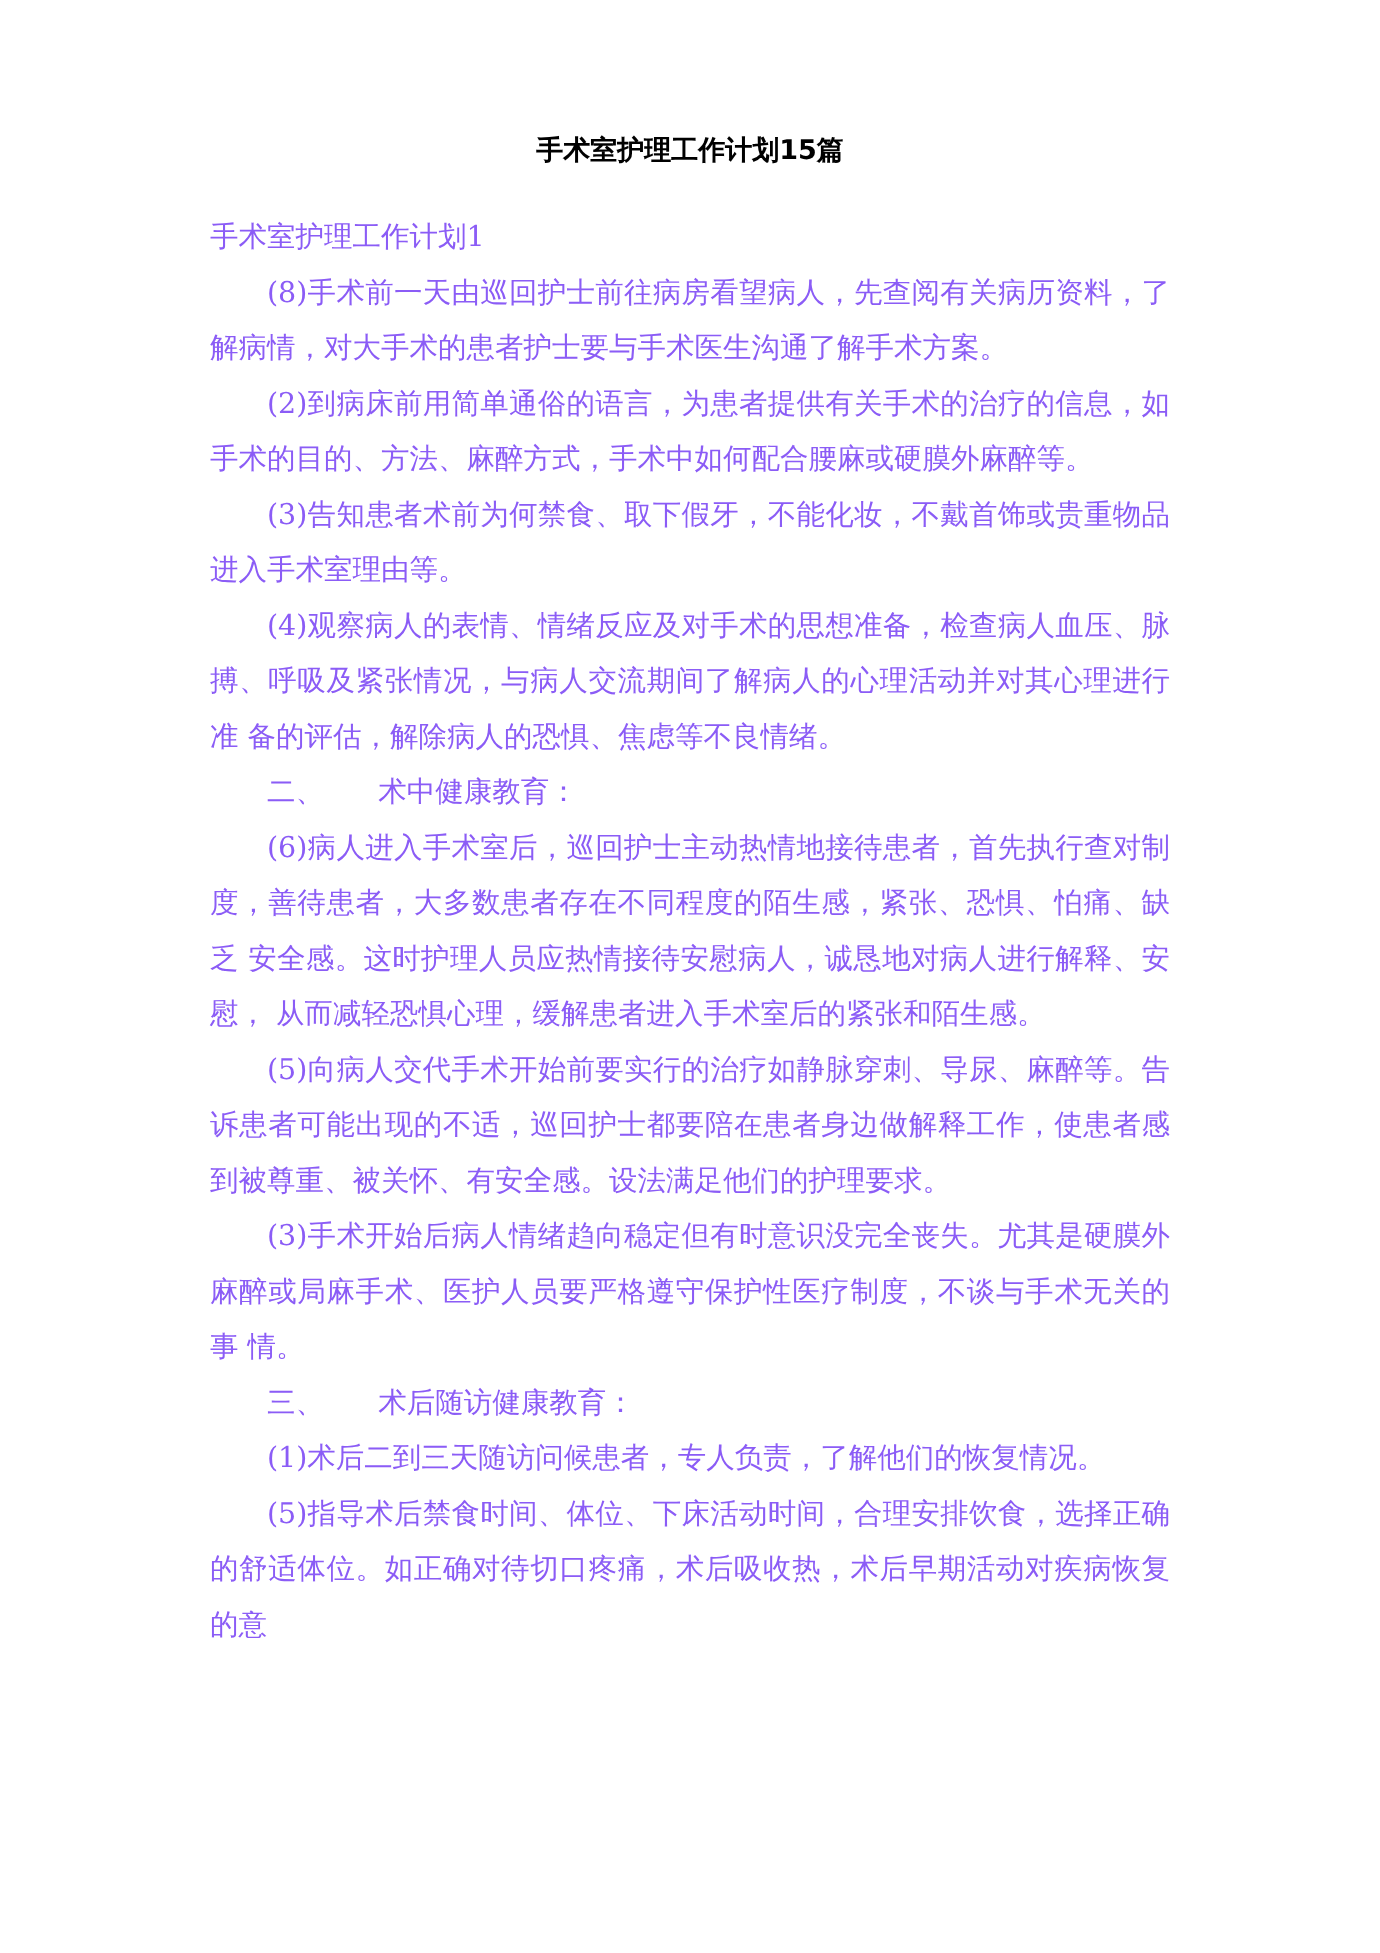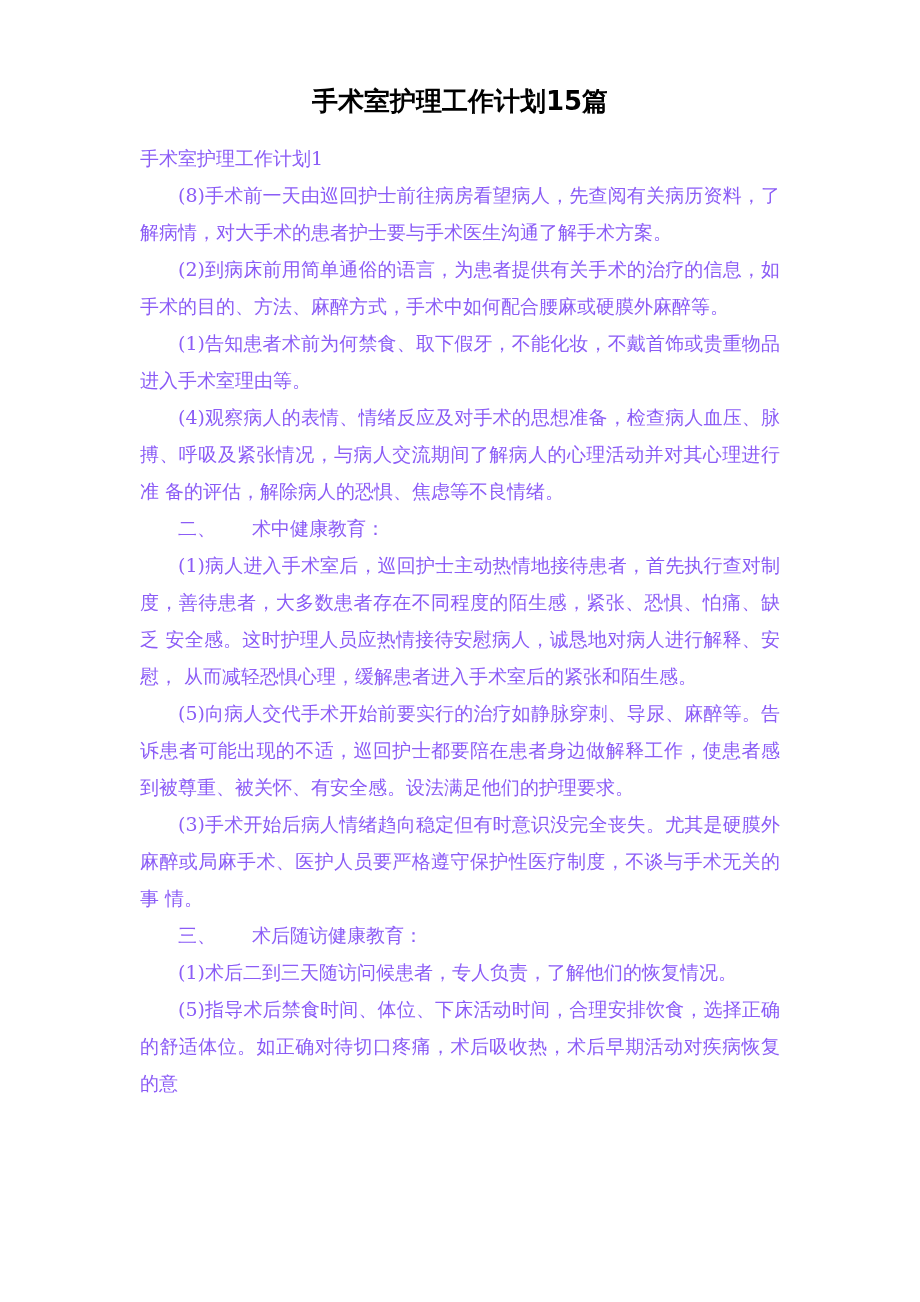--- a/index.html
+++ b/index.html
@@ -15,21 +15,21 @@
     box-sizing: border-box;
     padding: 84px 140px 0 140px;
     overflow: hidden;
   }
   .doc-title {
     margin: 0;
     text-align: center;
     color: #000000;
     font-family: "DejaVu Sans", "Liberation Sans", sans-serif;
     font-weight: bold;
-    font-size: 26px;
+    font-size: 18px;
     line-height: 34px;
   }
   .doc-body {
     margin-top: 22px;
     color: #8b5cf6;
     font-family: "DejaVu Serif", "Liberation Serif", serif;
     font-size: 19px;
     line-height: 37px;
     text-align: justify;
     text-justify: inter-ideograph;
@@ -59,27 +59,27 @@
 
   <h1 class="doc-title">手术室护理工作计划15篇</h1>
 
   <div class="doc-body">
 
     <p class="article-subtitle">手术室护理工作计划1</p>
 
     <div>
       <p class="para">(8)手术前一天由巡回护士前往病房看望病人，先查阅有关病历资料，了解病情，对大手术的患者护士要与手术医生沟通了解手术方案。</p>
       <p class="para">(2)到病床前用简单通俗的语言，为患者提供有关手术的治疗的信息，如手术的目的、方法、麻醉方式，手术中如何配合腰麻或硬膜外麻醉等。</p>
-      <p class="para">(1)告知患者术前为何禁食、取下假牙，不能化妆，不戴首饰或贵重物品进入手术室理由等。</p>
+      <p class="para">(3)告知患者术前为何禁食、取下假牙，不能化妆，不戴首饰或贵重物品进入手术室理由等。</p>
       <p class="para">(4)观察病人的表情、情绪反应及对手术的思想准备，检查病人血压、脉 搏、呼吸及紧张情况，与病人交流期间了解病人的心理活动并对其心理进行准 备的评估，解除病人的恐惧、焦虑等不良情绪。</p>
     </div>
 
     <div>
       <p class="section-heading"><span>二、</span><span class="heading-gap"></span><span>术中健康教育：</span></p>
-      <p class="para">(1)病人进入手术室后，巡回护士主动热情地接待患者，首先执行查对制 度，善待患者，大多数患者存在不同程度的陌生感，紧张、恐惧、怕痛、缺乏 安全感。这时护理人员应热情接待安慰病人，诚恳地对病人进行解释、安慰， 从而减轻恐惧心理，缓解患者进入手术室后的紧张和陌生感。</p>
+      <p class="para">(6)病人进入手术室后，巡回护士主动热情地接待患者，首先执行查对制 度，善待患者，大多数患者存在不同程度的陌生感，紧张、恐惧、怕痛、缺乏 安全感。这时护理人员应热情接待安慰病人，诚恳地对病人进行解释、安慰， 从而减轻恐惧心理，缓解患者进入手术室后的紧张和陌生感。</p>
       <p class="para">(5)向病人交代手术开始前要实行的治疗如静脉穿刺、导尿、麻醉等。告诉患者可能出现的不适，巡回护士都要陪在患者身边做解释工作，使患者感到被尊重、被关怀、有安全感。设法满足他们的护理要求。</p>
       <p class="para">(3)手术开始后病人情绪趋向稳定但有时意识没完全丧失。尤其是硬膜外麻醉或局麻手术、医护人员要严格遵守保护性医疗制度，不谈与手术无关的事 情。</p>
     </div>
 
     <div>
       <p class="section-heading"><span>三、</span><span class="heading-gap"></span><span>术后随访健康教育：</span></p>
       <p class="para">(1)术后二到三天随访问候患者，专人负责，了解他们的恢复情况。</p>
       <p class="para">(5)指导术后禁食时间、体位、下床活动时间，合理安排饮食，选择正确的舒适体位。如正确对待切口疼痛，术后吸收热，术后早期活动对疾病恢复的意</p>
     </div>
 

